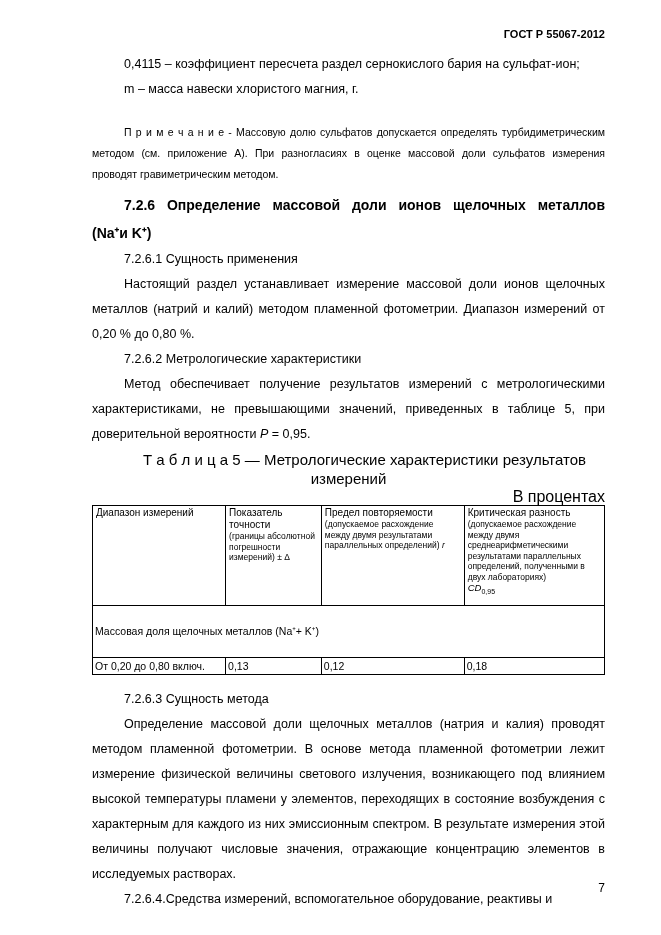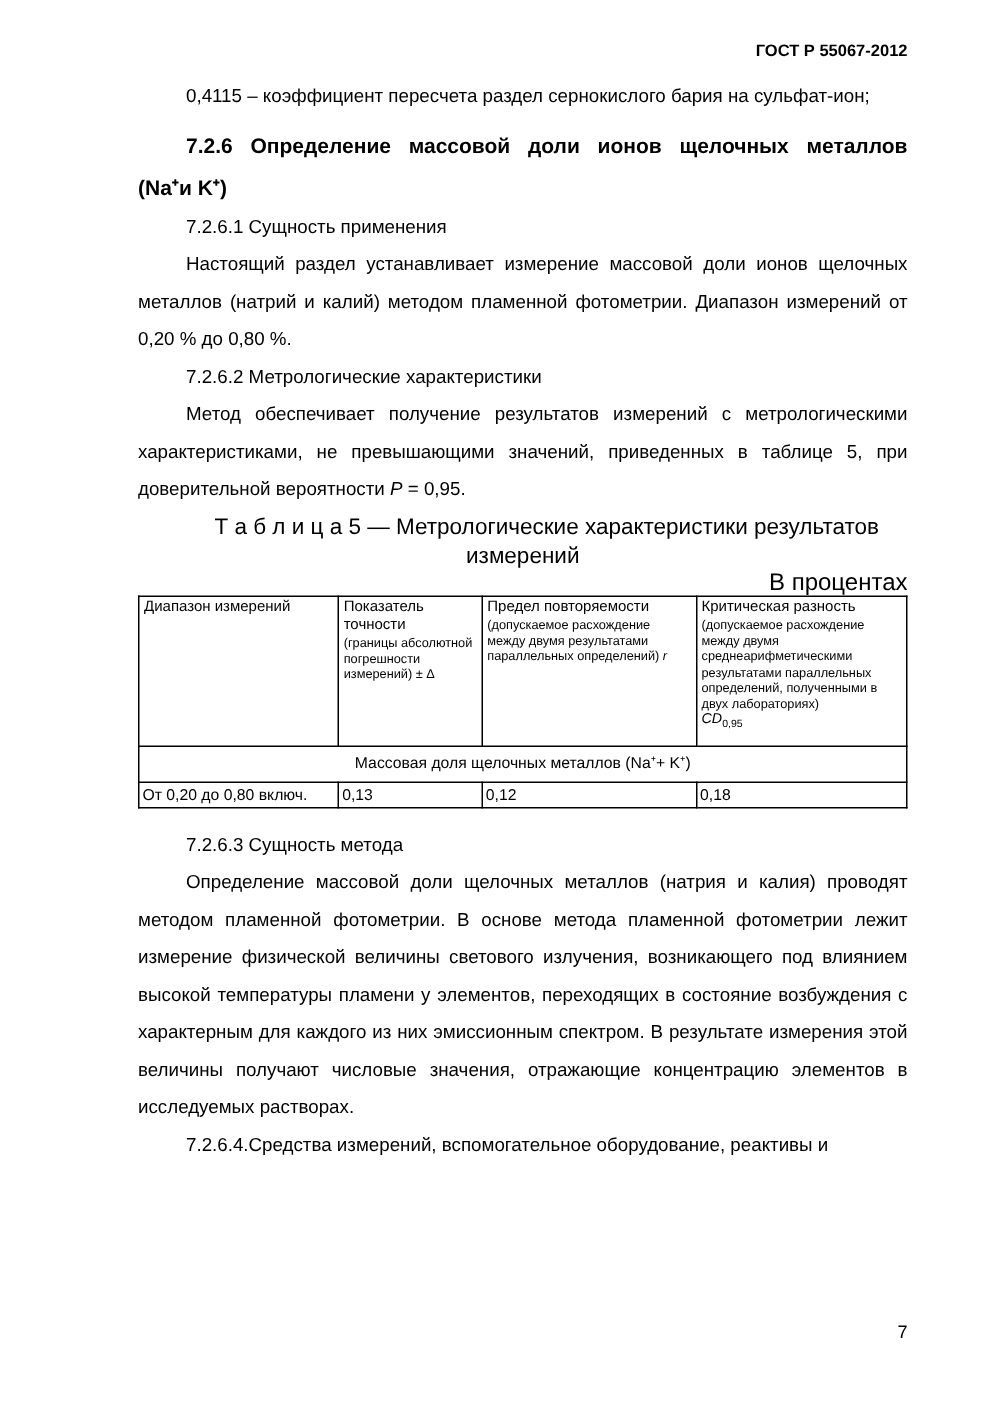--- a/index.html
+++ b/index.html
@@ -92,24 +92,23 @@
     padding: 1px 3px 2px 3px;
     height: 100px;
   }
   .hmain { font-size: 10px; line-height: 12px; }
   .hparen { font-size: 8.5px; line-height: 10.5px; }
   .hsym { font-size: 9.5px; line-height: 12px; }
   .hsym .sym { font-style: italic; }
   .hsym sub { font-size: 7px; }
   .sym-i { font-style: italic; }
   .span-row {
-    text-align: center;
     font-size: 10.5px;
     line-height: 15px;
-    padding: 4px 2px;
+    padding: 18px 2px;
     margin-top: 19px;
   }
   .tdata {
     text-align: left;
     font-size: 10.5px;
     line-height: 16px;
     padding: 0 2px;
   }
   .pagenum {
     position: absolute;
@@ -119,21 +118,23 @@
   }
 </style>
 </head>
 <body>
 
 <div class="page">
 
   <div class="doc-header">ГОСТ Р 55067-2012</div>
 
   <p class="def">0,4115 – коэффициент пересчета раздел сернокислого бария на сульфат-ион;</p>
+  <p class="def">m – масса навески хлористого магния, г.</p>
 
+  <p class="note">П р и м е ч а н и е - Массовую долю сульфатов допускается определять турбидиметрическим методом (см. приложение А). При разногласиях в оценке массовой доли сульфатов измерения проводят гравиметрическим методом.</p>
 
   <div class="heading">
     <div class="heading-line1">7.2.6 Определение массовой доли ионов щелочных металлов</div>
     <div class="heading-line2">(Na⁺и K⁺)</div>
   </div>
 
   <p class="sub">7.2.6.1 Сущность применения</p>
   <p class="para">Настоящий раздел устанавливает измерение массовой доли ионов щелочных металлов (натрий и калий) методом пламенной фотометрии. Диапазон измерений от 0,20 % до 0,80 %.</p>
 
   <p class="sub">7.2.6.2 Метрологические характеристики</p>

